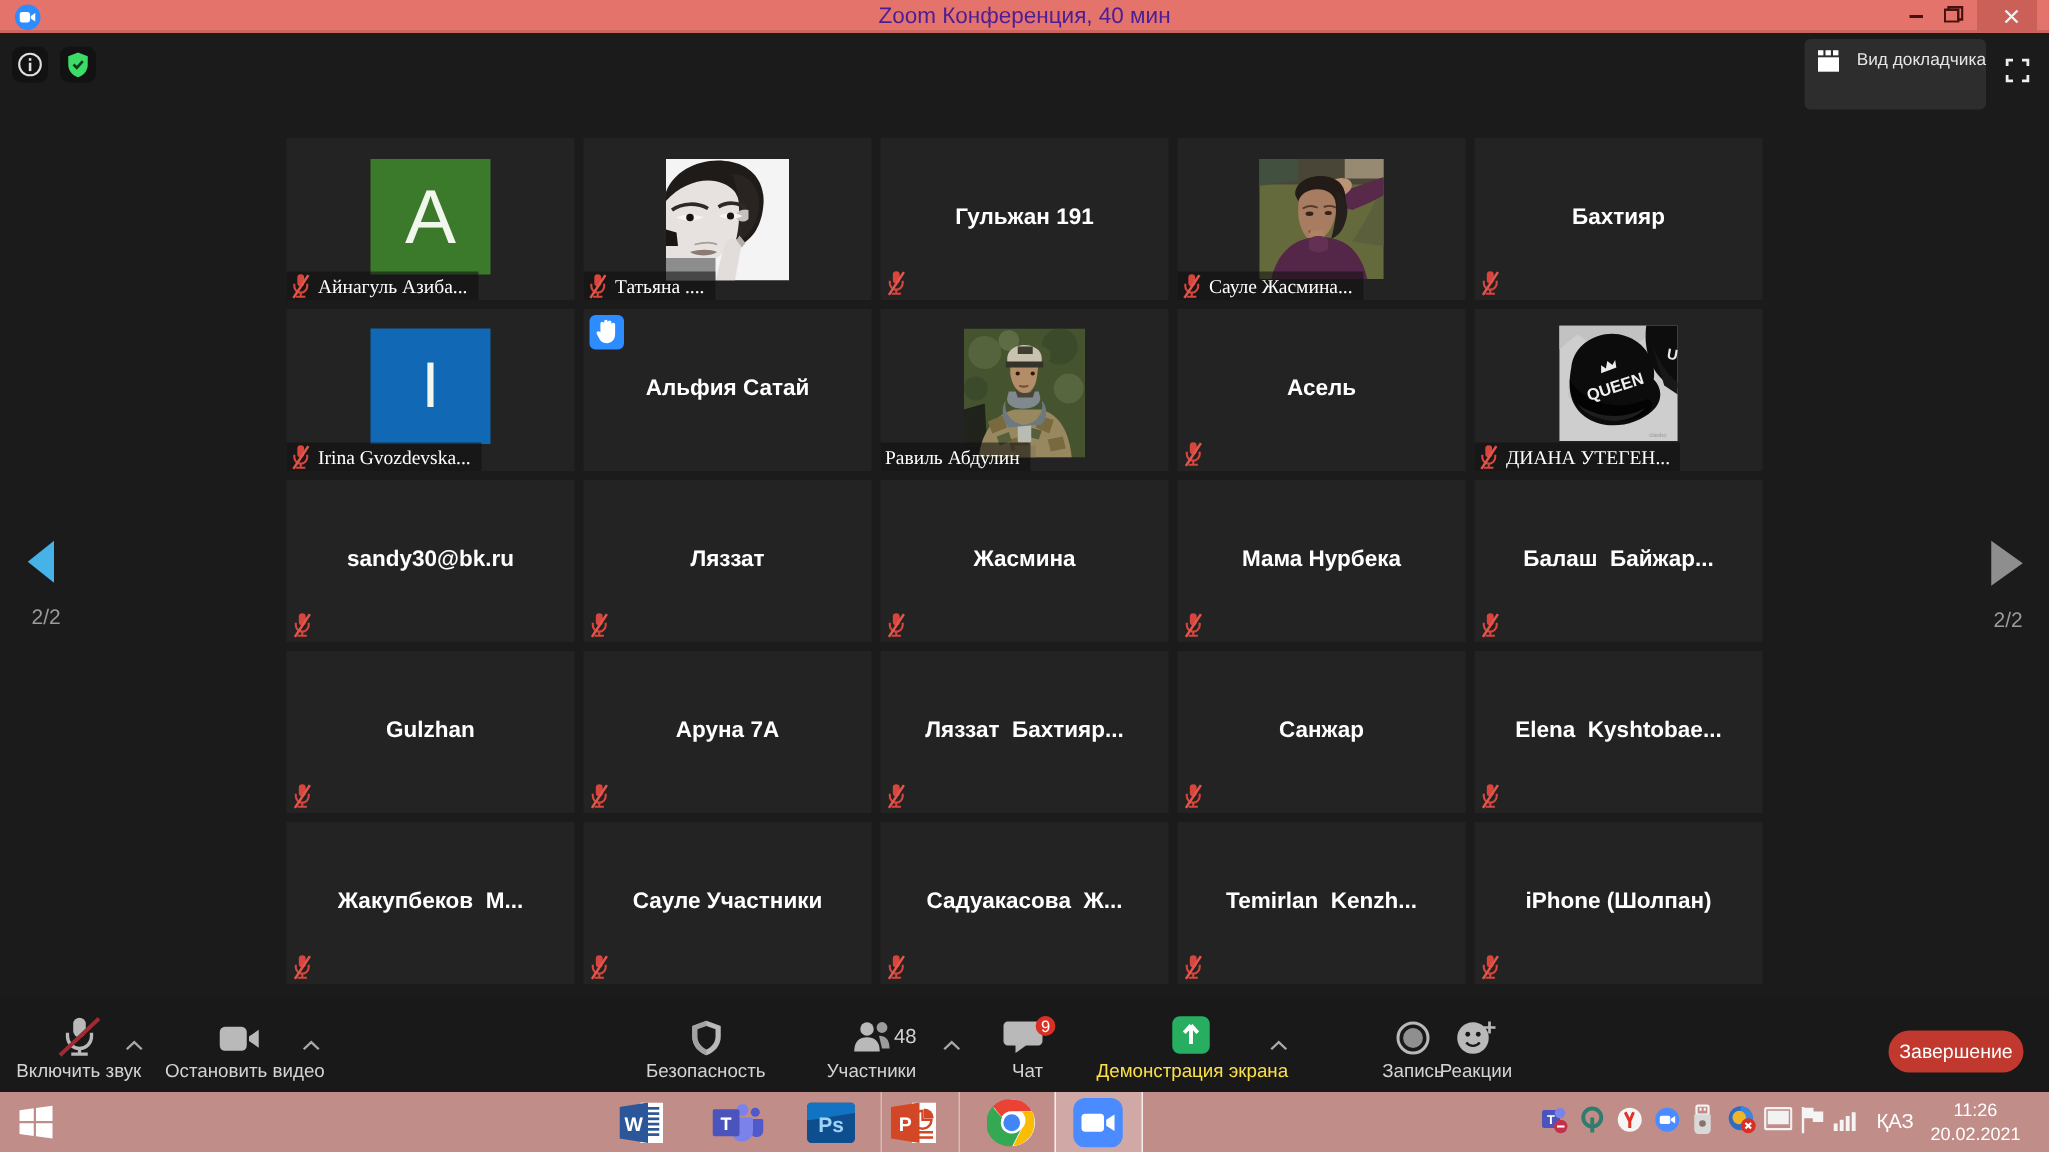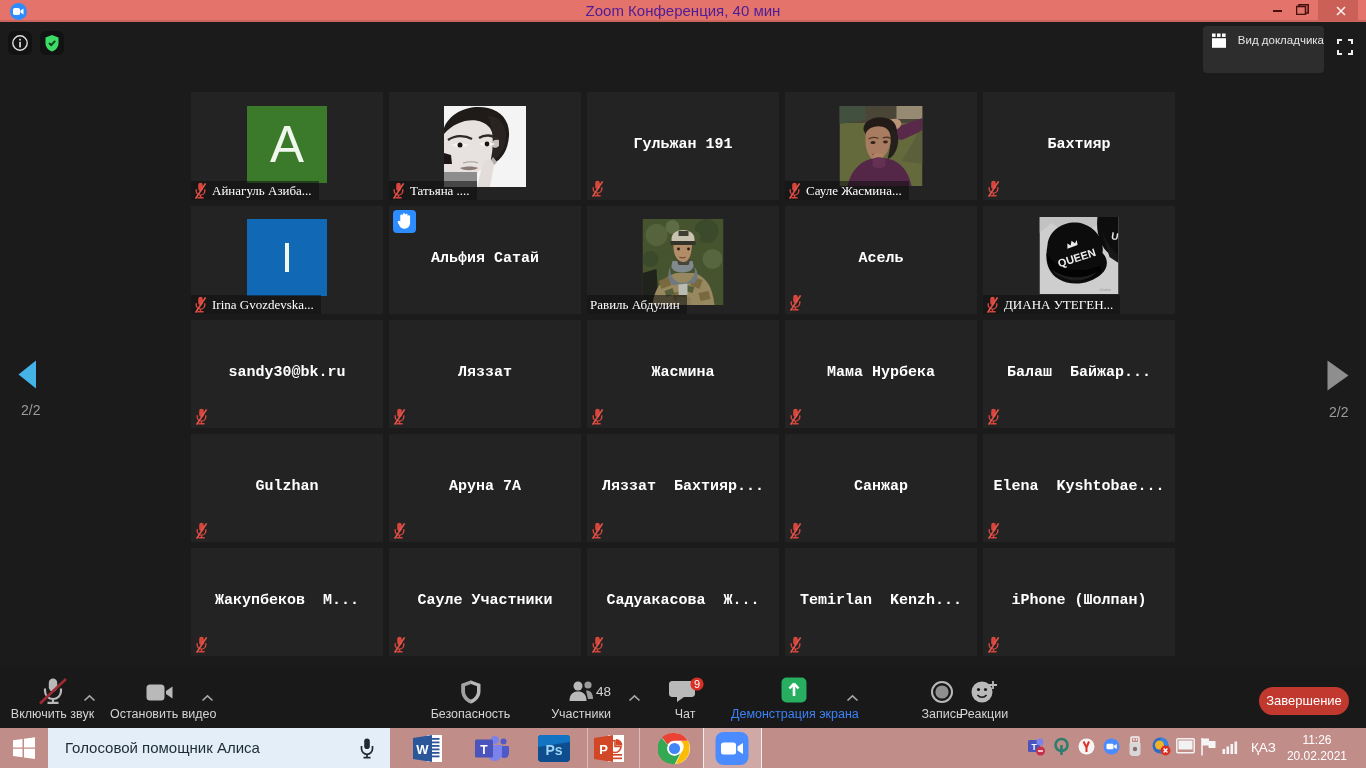--- a/index.html
+++ b/index.html
@@ -21,42 +21,42 @@
 #content { position:absolute; left:0; top:22px; width:1366px; height:643px; background:#1b1b1b; }
 .infobtn { position:absolute; width:24px; height:24px; top:9px; border-radius:6px; background:#121212; }
 #viewbtn { position:absolute; left:1203px; top:4px; width:121px; height:47px; background:#2d2d2d;
   border-radius:4px; color:#e6e6e6; font-size:11.5px; line-height:29px; text-align:right; padding-left:31px; white-space:nowrap; }
 
 
 #grid { position:absolute; left:191px; top:70px; display:grid;
   grid-template-columns:repeat(5,192px); grid-auto-rows:108px; column-gap:6px; row-gap:6px; }
 .tile { position:relative; background:#232323; overflow:hidden; }
 .cname { position:absolute; left:0; right:0; top:0; bottom:0; display:flex; align-items:center;
-  justify-content:center; color:#fff; font-weight:bold; font-size:15px; white-space:pre; padding-bottom:3px;font-family:Liberation Mono, monospace; }
+  justify-content:center; color:#fff; font-weight:bold; font-size:15px; white-space:pre; padding-bottom:3px; }
 .label { position:absolute; left:0; bottom:0; display:flex; align-items:center;
   background:rgba(15,15,15,0.55); height:19px; padding:0 7px 0 3px; color:#fff; font-size:13px;
   white-space:pre;font-family:Liberation Serif, serif; }
 .label svg { margin-right:5px; }
 .miconly { position:absolute; left:4px; bottom:2px; }
 .miconly svg { display:block; }
 .avatar { position:absolute; left:50%; top:14px; transform:translateX(-50%); width:80px; height:77px;
   display:flex; align-items:center; justify-content:center; color:#f2f7ee; font-size:51px; }
 .photo { position:absolute; left:50%; transform:translateX(-50%); }
 
 
 #navL { position:absolute; left:18px; top:338px; }
 #navR { position:absolute; left:1327px; top:338px; }
 .pnum { color:#9b9b9b; font-size:14px; margin-top:9px; text-align:left; }
 
 
 #toolbar { position:absolute; left:0; top:665px; width:1366px; height:63px; background:#191919; }
 .tbtn { position:absolute; top:0; height:63px; color:#d4d4d4; font-size:12.5px; text-align:center; white-space:nowrap; }
 .tbtn .ic { height:40px; display:flex; align-items:flex-end; justify-content:center; }
 .tbtn .lb { margin-top:2px; }
-.green { color:#3b82f6; }
+.green { color:#fde047; }
 #endbtn { position:absolute; left:1259px; top:687px; width:90px; height:28px; background:#c0382e;
   border-radius:14px; color:#fff; font-size:13px; text-align:center; line-height:28px; }
 
 
 #taskbar { position:absolute; left:0; top:728px; width:1366px; height:40px; background:#c18d89; }
 #search { position:absolute; left:48px; top:0; width:342px; height:40px; background:#e3eef8;
   color:#1d2b33; font-size:15px; line-height:40px; padding-left:17px; }
 .tbi { position:absolute; top:4px; }
 #clock { position:absolute; right:19px; top:4px; text-align:center; color:#fff; font-size:12px;
   line-height:16px; }
@@ -555,26 +555,20 @@
 </div>
   <div id="endbtn">Завершение</div>
 
   <div id="taskbar">
 <svg class="tbi" style="left:12px;top:8px" width="24" height="24" viewBox="0 0 24 24">
 <path d="M1 4.2 L10.5 2.9 V11.4 H1 Z" fill="#fff"></path>
 <path d="M12 2.7 L23 1.2 V11.4 H12 Z" fill="#fff"></path>
 <path d="M1 12.8 H10.5 V21.3 L1 20 Z" fill="#fff"></path>
 <path d="M12 12.8 H23 V23 L12 21.5 Z" fill="#fff"></path>
 </svg>
-<div id="search">Голосовой помощник Алиса
-<svg style="position:absolute;left:308px;top:9px" width="22" height="22" viewBox="0 0 22 22">
-<rect x="8.2" y="1.5" width="5.6" height="10.5" rx="2.8" fill="#1d2b33"></rect>
-<path d="M5.5 9 v2.8 a5.5 5.5 0 0 0 11 0 V9" fill="none" stroke="#1d2b33" stroke-width="1.7"></path>
-<path d="M11 17.8 V20.4 M7.5 20.6 H14.5" stroke="#1d2b33" stroke-width="1.7" fill="none"></path>
-</svg></div>
 <svg class="tbi" style="left:413px;top:7px" width="34" height="27" viewBox="0 0 34 27">
 <rect x="14" y="0" width="15" height="27" fill="#fff"></rect>
 <rect x="16.5" y="3" width="10" height="1.8" fill="#2b5797"></rect>
         <rect x="16.5" y="6.5" width="10" height="1.8" fill="#2b5797"></rect>
 <rect x="16.5" y="10" width="10" height="1.8" fill="#2b5797"></rect>
         <rect x="16.5" y="13.5" width="10" height="1.8" fill="#2b5797"></rect>
 <rect x="16.5" y="17" width="10" height="1.8" fill="#2b5797"></rect>
         <rect x="16.5" y="20.5" width="10" height="1.8" fill="#2b5797"></rect>
 <path d="M0 3 L19 0 V27 L0 24 Z" fill="#2b579a"></path>
 <text x="9.5" y="19" font-size="13" font-weight="bold" fill="#fff" text-anchor="middle" font-family="Liberation Sans">W</text>

